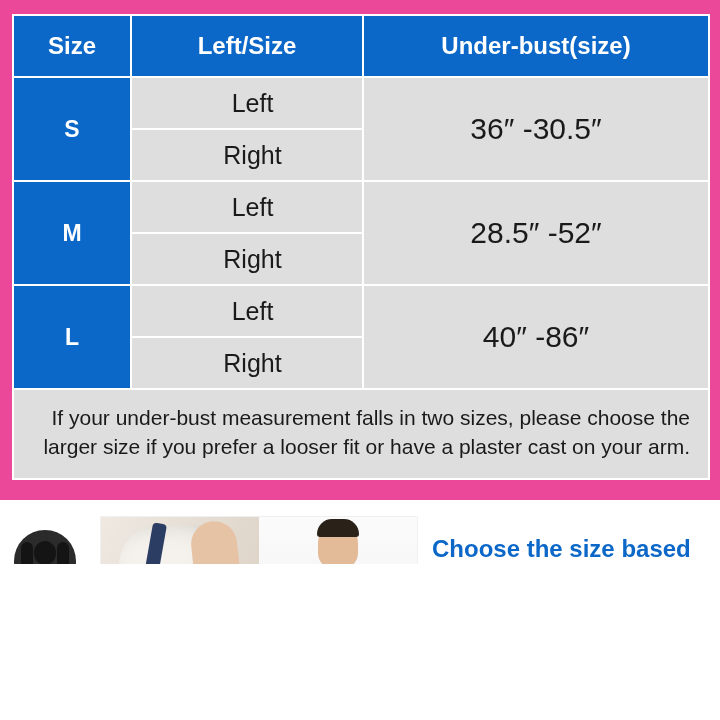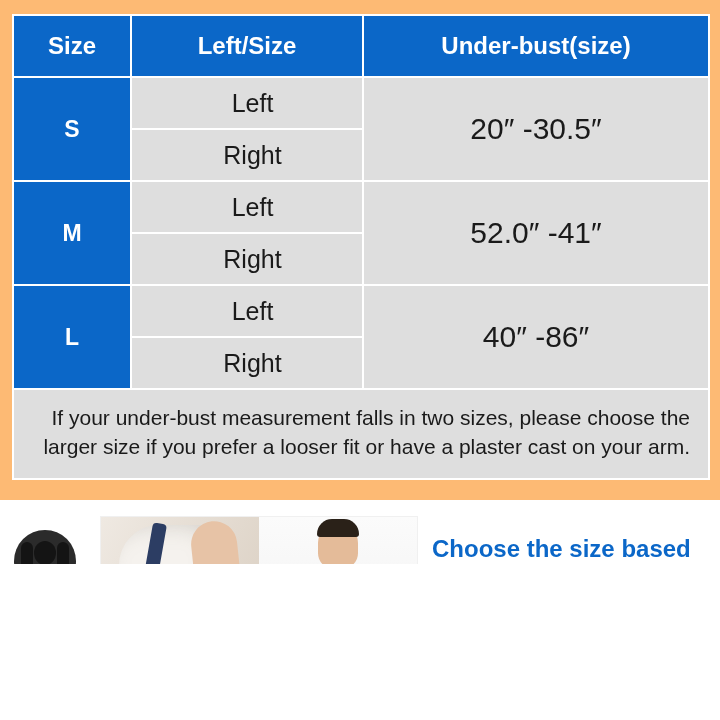--- a/index.html
+++ b/index.html
@@ -6,21 +6,21 @@
   html, body {
     width: 720px;
     height: 720px;
     background: #ffffff;
     font-family: "Liberation Sans", sans-serif;
   }
   .page {
     position: relative;
     width: 720px;
     height: 564px;
-    background: #fdba74;
+    background: #ec4899;
     overflow: hidden;
   }
 
   
   .chart {
     position: absolute;
     left: 12px;
     top: 14px;
     width: 696px;
     border-collapse: collapse;
@@ -287,30 +287,30 @@
     <tbody>
       <tr>
         <th class="col-size">Size</th>
         <th class="col-lr">Left/Size</th>
         <th class="col-ub">Under-bust(size)</th>
       </tr>
 
       <tr>
         <td class="sizecell" rowspan="2">S</td>
         <td class="lrcell">Left</td>
-        <td class="ubcell" rowspan="2">20″ -30.5″</td>
+        <td class="ubcell" rowspan="2">36″ -30.5″</td>
       </tr>
       <tr>
         <td class="lrcell">Right</td>
       </tr>
 
       <tr>
         <td class="sizecell" rowspan="2">M</td>
         <td class="lrcell">Left</td>
-        <td class="ubcell" rowspan="2">52.0″ -41″</td>
+        <td class="ubcell" rowspan="2">28.5″ -52″</td>
       </tr>
       <tr>
         <td class="lrcell">Right</td>
       </tr>
 
       <tr>
         <td class="sizecell" rowspan="2">L</td>
         <td class="lrcell">Left</td>
         <td class="ubcell" rowspan="2">40″ -86″</td>
       </tr>

